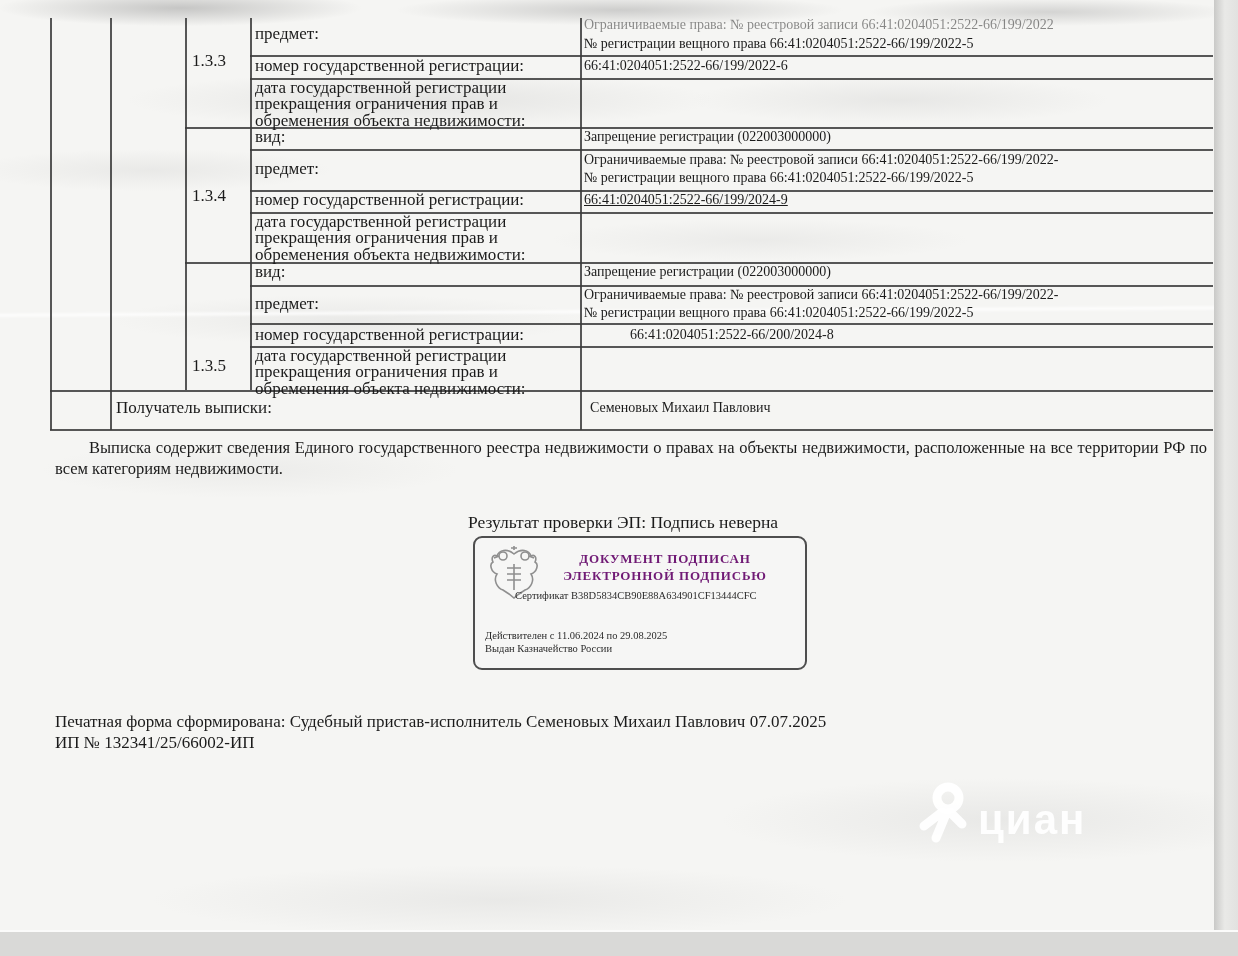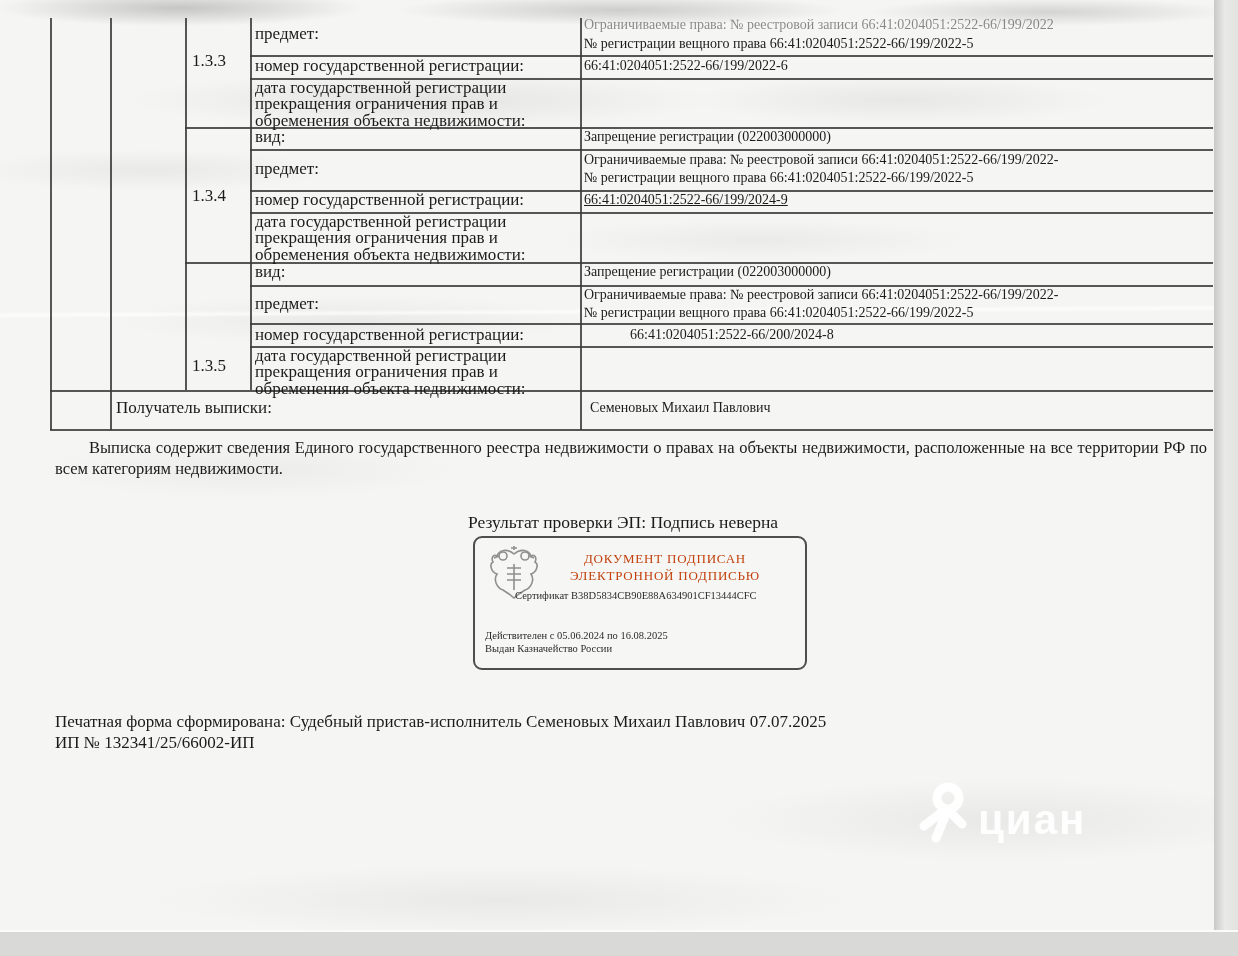--- a/index.html
+++ b/index.html
@@ -10,21 +10,21 @@
   .vline{position:absolute;width:2px;background:#3a3a3a;opacity:.85;}
   .lbl{font-size:17px;line-height:16.3px;white-space:pre-line;}
   .val{font-size:14px;white-space:nowrap;}
   .cut{overflow:hidden;width:629px;}
   .degraded{opacity:.5;filter:blur(.7px);}
   .num{font-size:17px;}
   .para{font-size:16.5px;line-height:21px;text-align:justify;text-indent:34px;width:1152px;}
   .sigresult{font-size:17.5px;}
   .stampbox{position:absolute;left:473px;top:536px;width:330px;height:130px;
             border:2px solid #4e4e4e;border-radius:9px;background:rgba(250,250,248,.35);}
-  .stamp-title{font-size:13px;font-weight:normal;letter-spacing:.8px;text-align:center;line-height:16px;color:#c2410c;}
+  .stamp-title{font-size:13px;font-weight:bold;letter-spacing:.8px;text-align:center;line-height:16px;color:#701a75;}
   .stamp-line{font-size:10.5px;line-height:13px;color:#2b2b2b;white-space:nowrap;}
   .stamp-owner{font-size:10.5px;line-height:13px;color:#2b2b2b;width:312px;}
   .stamp-owner b{font-weight:bold;}
   .footer-line{font-size:17px;}
   .wm-text{font-size:42px;font-weight:bold;font-family:"Liberation Sans",sans-serif;
            color:rgba(255,255,255,.95);letter-spacing:2px;}
   .scanband{position:absolute;pointer-events:none;}
   .noise{position:absolute;left:0;top:0;width:1238px;height:956px;pointer-events:none;
     background:
       radial-gradient(ellipse 260px 26px at 180px 8px, rgba(140,140,140,.45), transparent 70%),
@@ -130,21 +130,21 @@
         <circle cx="36" cy="12" r="4"></circle>
         <path d="M10 12 L5 14 M40 12 L45 14"></path>
         <path d="M25 6 L25 2 M22 4 L28 4"></path>
         <path d="M18 24 L32 24 M18 30 L32 30 M18 36 L32 36"></path>
         <path d="M25 20 L25 46"></path>
       </g>
     </svg>
     <div class="abs stamp-title" style="left:62px;top:13px;width:256px;">ДОКУМЕНТ ПОДПИСАН</div>
     <div class="abs stamp-title" style="left:62px;top:30px;width:256px;">ЭЛЕКТРОННОЙ ПОДПИСЬЮ</div>
     <div class="abs stamp-line" style="left:10px;top:51px;margin-left:30px;">Сертификат B38D5834CB90E88A634901CF13444CFC</div>
-    <div class="abs stamp-line" style="left:10px;top:91px;">Действителен с 05.06.2024 по 16.08.2025</div>
+    <div class="abs stamp-line" style="left:10px;top:91px;">Действителен с 11.06.2024 по 29.08.2025</div>
     <div class="abs stamp-line" style="left:10px;top:104px;">Выдан Казначейство России</div>
   </div>
 
   <div>
     <div class="abs footer-line" style="left:55px;top:733px;">ИП № 132341/25/66002-ИП</div>
     <div class="abs footer-line" style="left:55px;top:712px;">Печатная форма сформирована: Судебный пристав-исполнитель Семеновых Михаил Павлович 07.07.2025</div>
   </div>
 
   <div class="abs" style="left:900px;top:782px;width:260px;height:80px;">
     <svg class="abs" style="left:12px;top:0;" width="62" height="62" viewBox="0 0 62 62">

